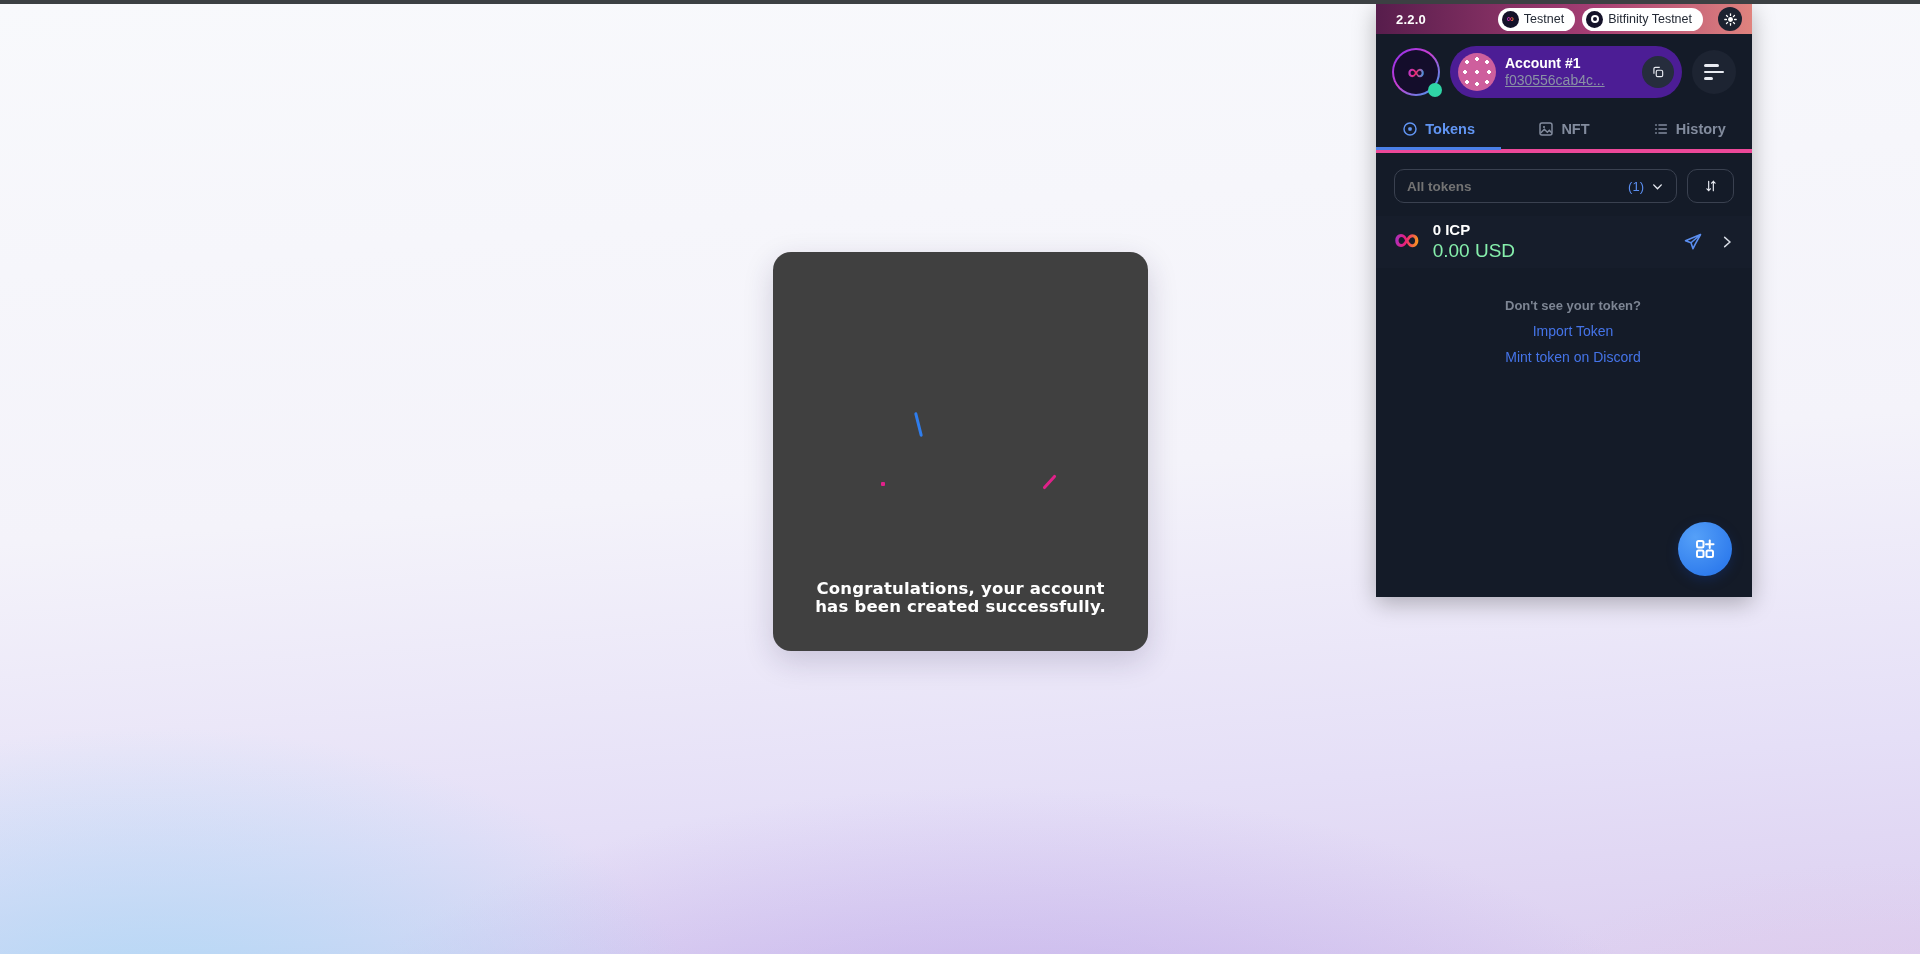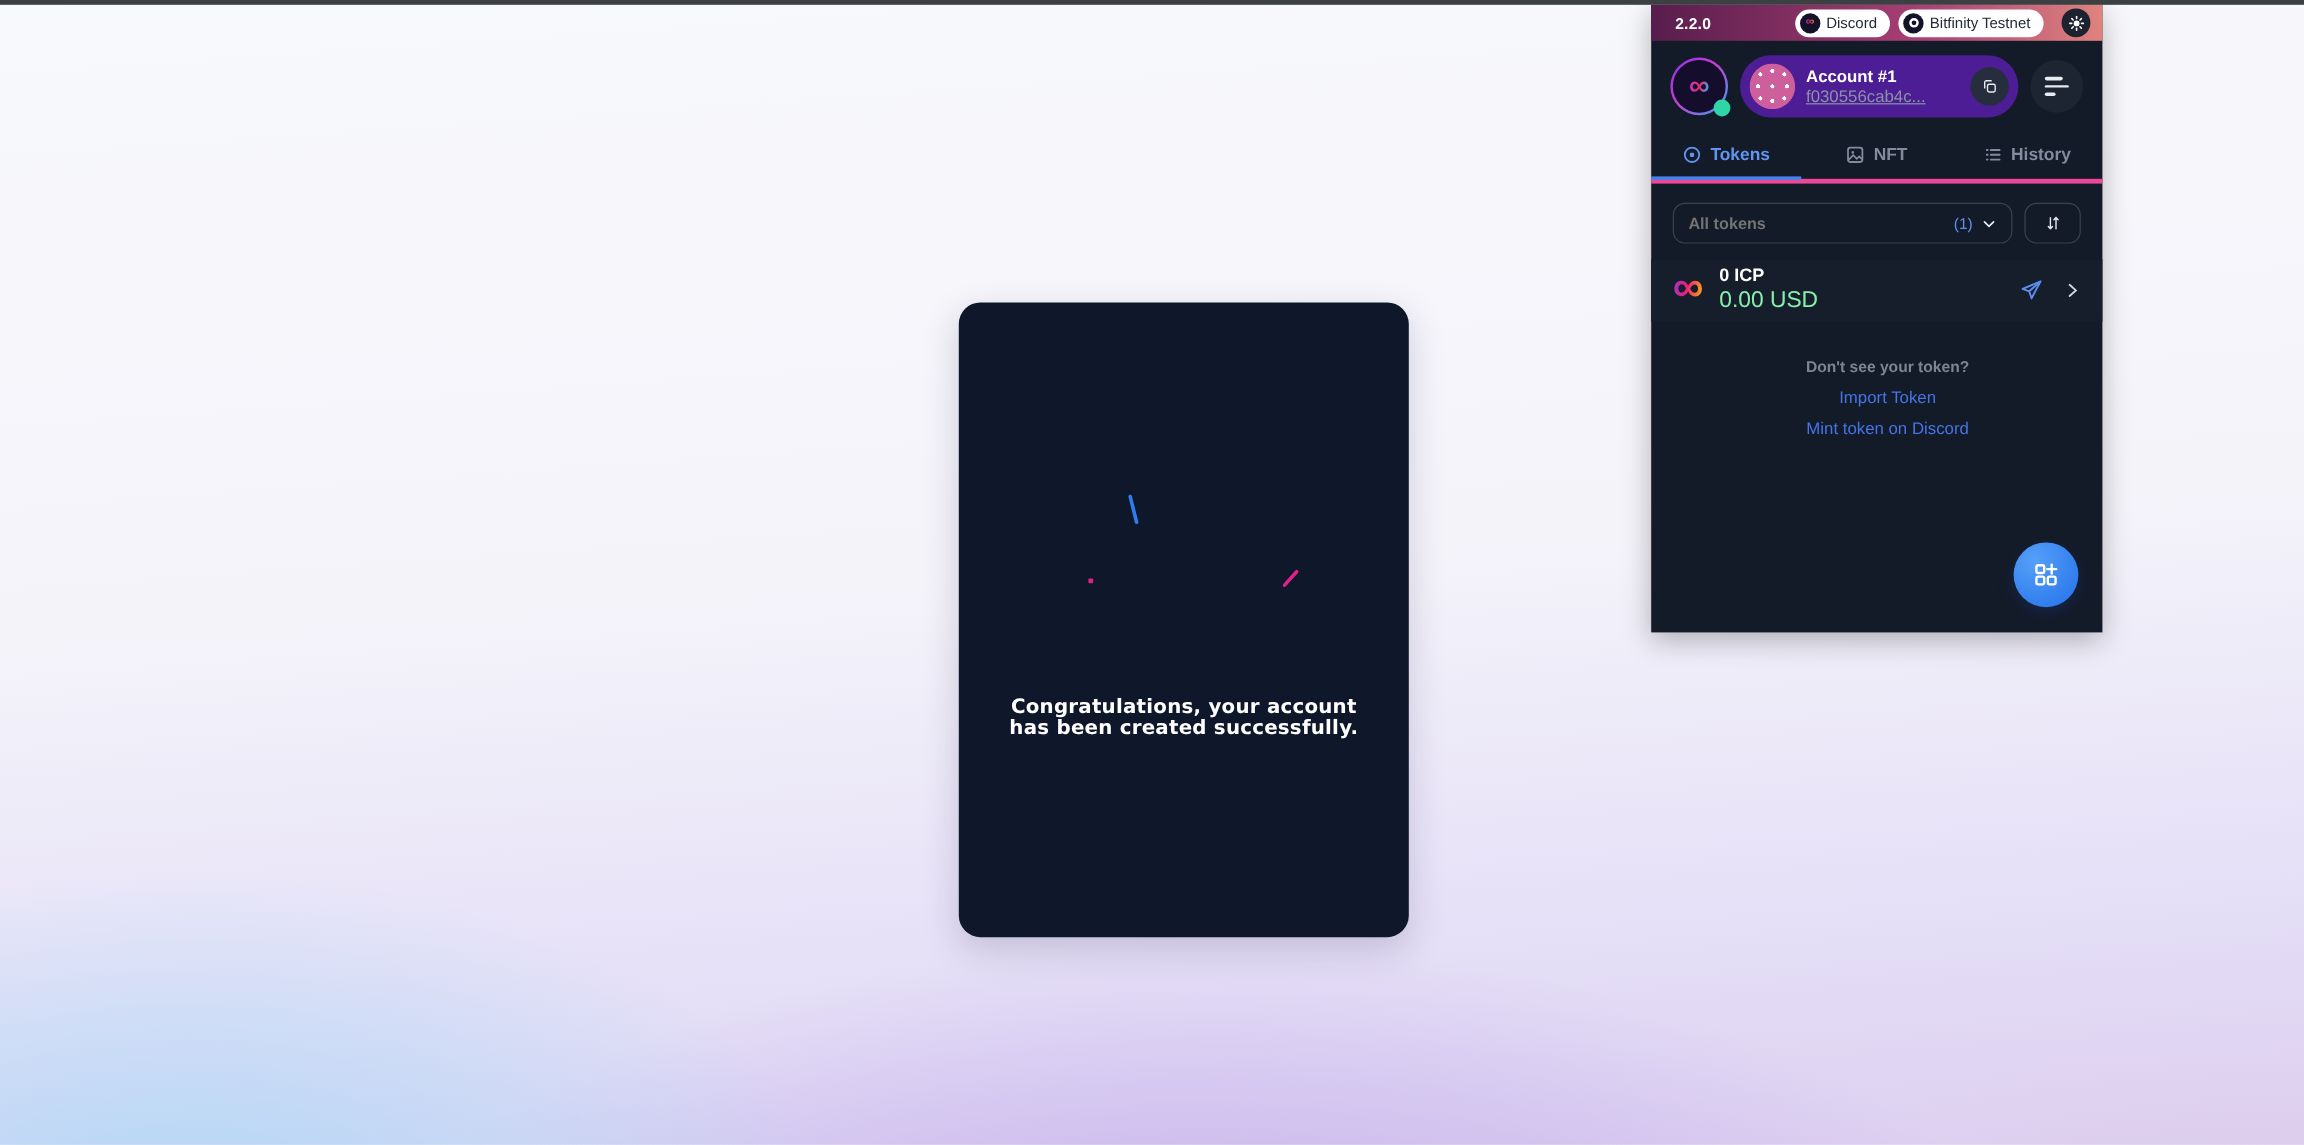--- a/index.html
+++ b/index.html
@@ -10,39 +10,38 @@
       radial-gradient(900px 520px at 8% 110%, rgba(168,216,246,.95), rgba(168,216,246,0) 62%),
       radial-gradient(1150px 560px at 52% 120%, rgba(167,140,228,.60), rgba(167,140,228,0) 64%),
       radial-gradient(760px 440px at 98% 118%, rgba(226,198,230,.70), rgba(226,198,230,0) 60%),
       linear-gradient(176deg, #f8f9fc 0%, #f4f3fa 50%, #e5dff7 80%, #dccff0 100%);
     position:relative;
   }
   .top-strip { position:absolute; left:0; top:0; width:100%; height:4px; background:#3c4043; z-index:60; }
 
   
   .center-card {
-    position:absolute; left:773px; top:252px; width:375px; height:529px;
-    background:#0f172a; border-radius:18px; z-index:5;
+    position:absolute; left:773px; top:252px; width:375px; height:399px;
+    background:#404040; border-radius:18px; z-index:5;
     box-shadow:0 10px 30px rgba(40,30,80,.18);
-    margin-left:26px;
   }
   .confetti { position:absolute; border-radius:2px; }
   .confetti.c1 { left:144px; top:160px; width:3px; height:25px; background:#2f7ded; transform:rotate(-14deg); }
   .confetti.c2 { left:275px; top:221px; width:3px; height:18px; background:#e0218a; transform:rotate(42deg); }
   .confetti.c3 { left:108px; top:230px; width:4px; height:4px; background:#e0218a; border-radius:1px; }
   .card-text {
     position:absolute; top:328px; left:0; right:0; padding:0 34px;
     color:#ffffff; text-align:center; font-family:"DejaVu Sans", sans-serif;
     font-weight:700; font-size:16.5px; line-height:17.5px; letter-spacing:.2px;
   }
   .card-text p + p { margin-top:15px; }
 
   
   .popup {
-    position:absolute; left:1376px; top:4px; width:376px; height:523px;
+    position:absolute; left:1376px; top:4px; width:376px; height:593px;
     background:#141b28; z-index:50; display:flex; flex-direction:column;
     box-shadow:0 6px 22px rgba(0,0,0,.28); color:#fff;
   }
   .popup-header {
     height:30px; flex:0 0 30px; display:flex; align-items:center;
     padding:0 10px 0 20px;
     background:linear-gradient(90deg,#571d4c 0%, #a63e74 58%, #e0837e 100%);
   }
   .version { font-size:13px; font-weight:700; color:#fff; letter-spacing:.2px; }
   .badges { margin-left:auto; display:flex; align-items:center; gap:7px; }
@@ -134,21 +133,21 @@
 
 <div class="popup">
 
   <div class="popup-header">
     <span class="version">2.2.0</span>
     <div class="badges">
       <div class="net-badge">
         <span class="badge-ico">
             <span class="inf">∞</span>
           </span>
-        <span>Discord</span>
+        <span>Testnet</span>
       </div>
       <div class="net-badge">
         <span class="badge-ico">
             <span class="ring"></span>
           </span>
         <span>Bitfinity Testnet</span>
       </div>
       <div class="theme-toggle">
         <svg width="13" height="13" viewBox="0 0 24 24">
           <circle cx="12" cy="12" r="4.5" fill="#fff"></circle>

